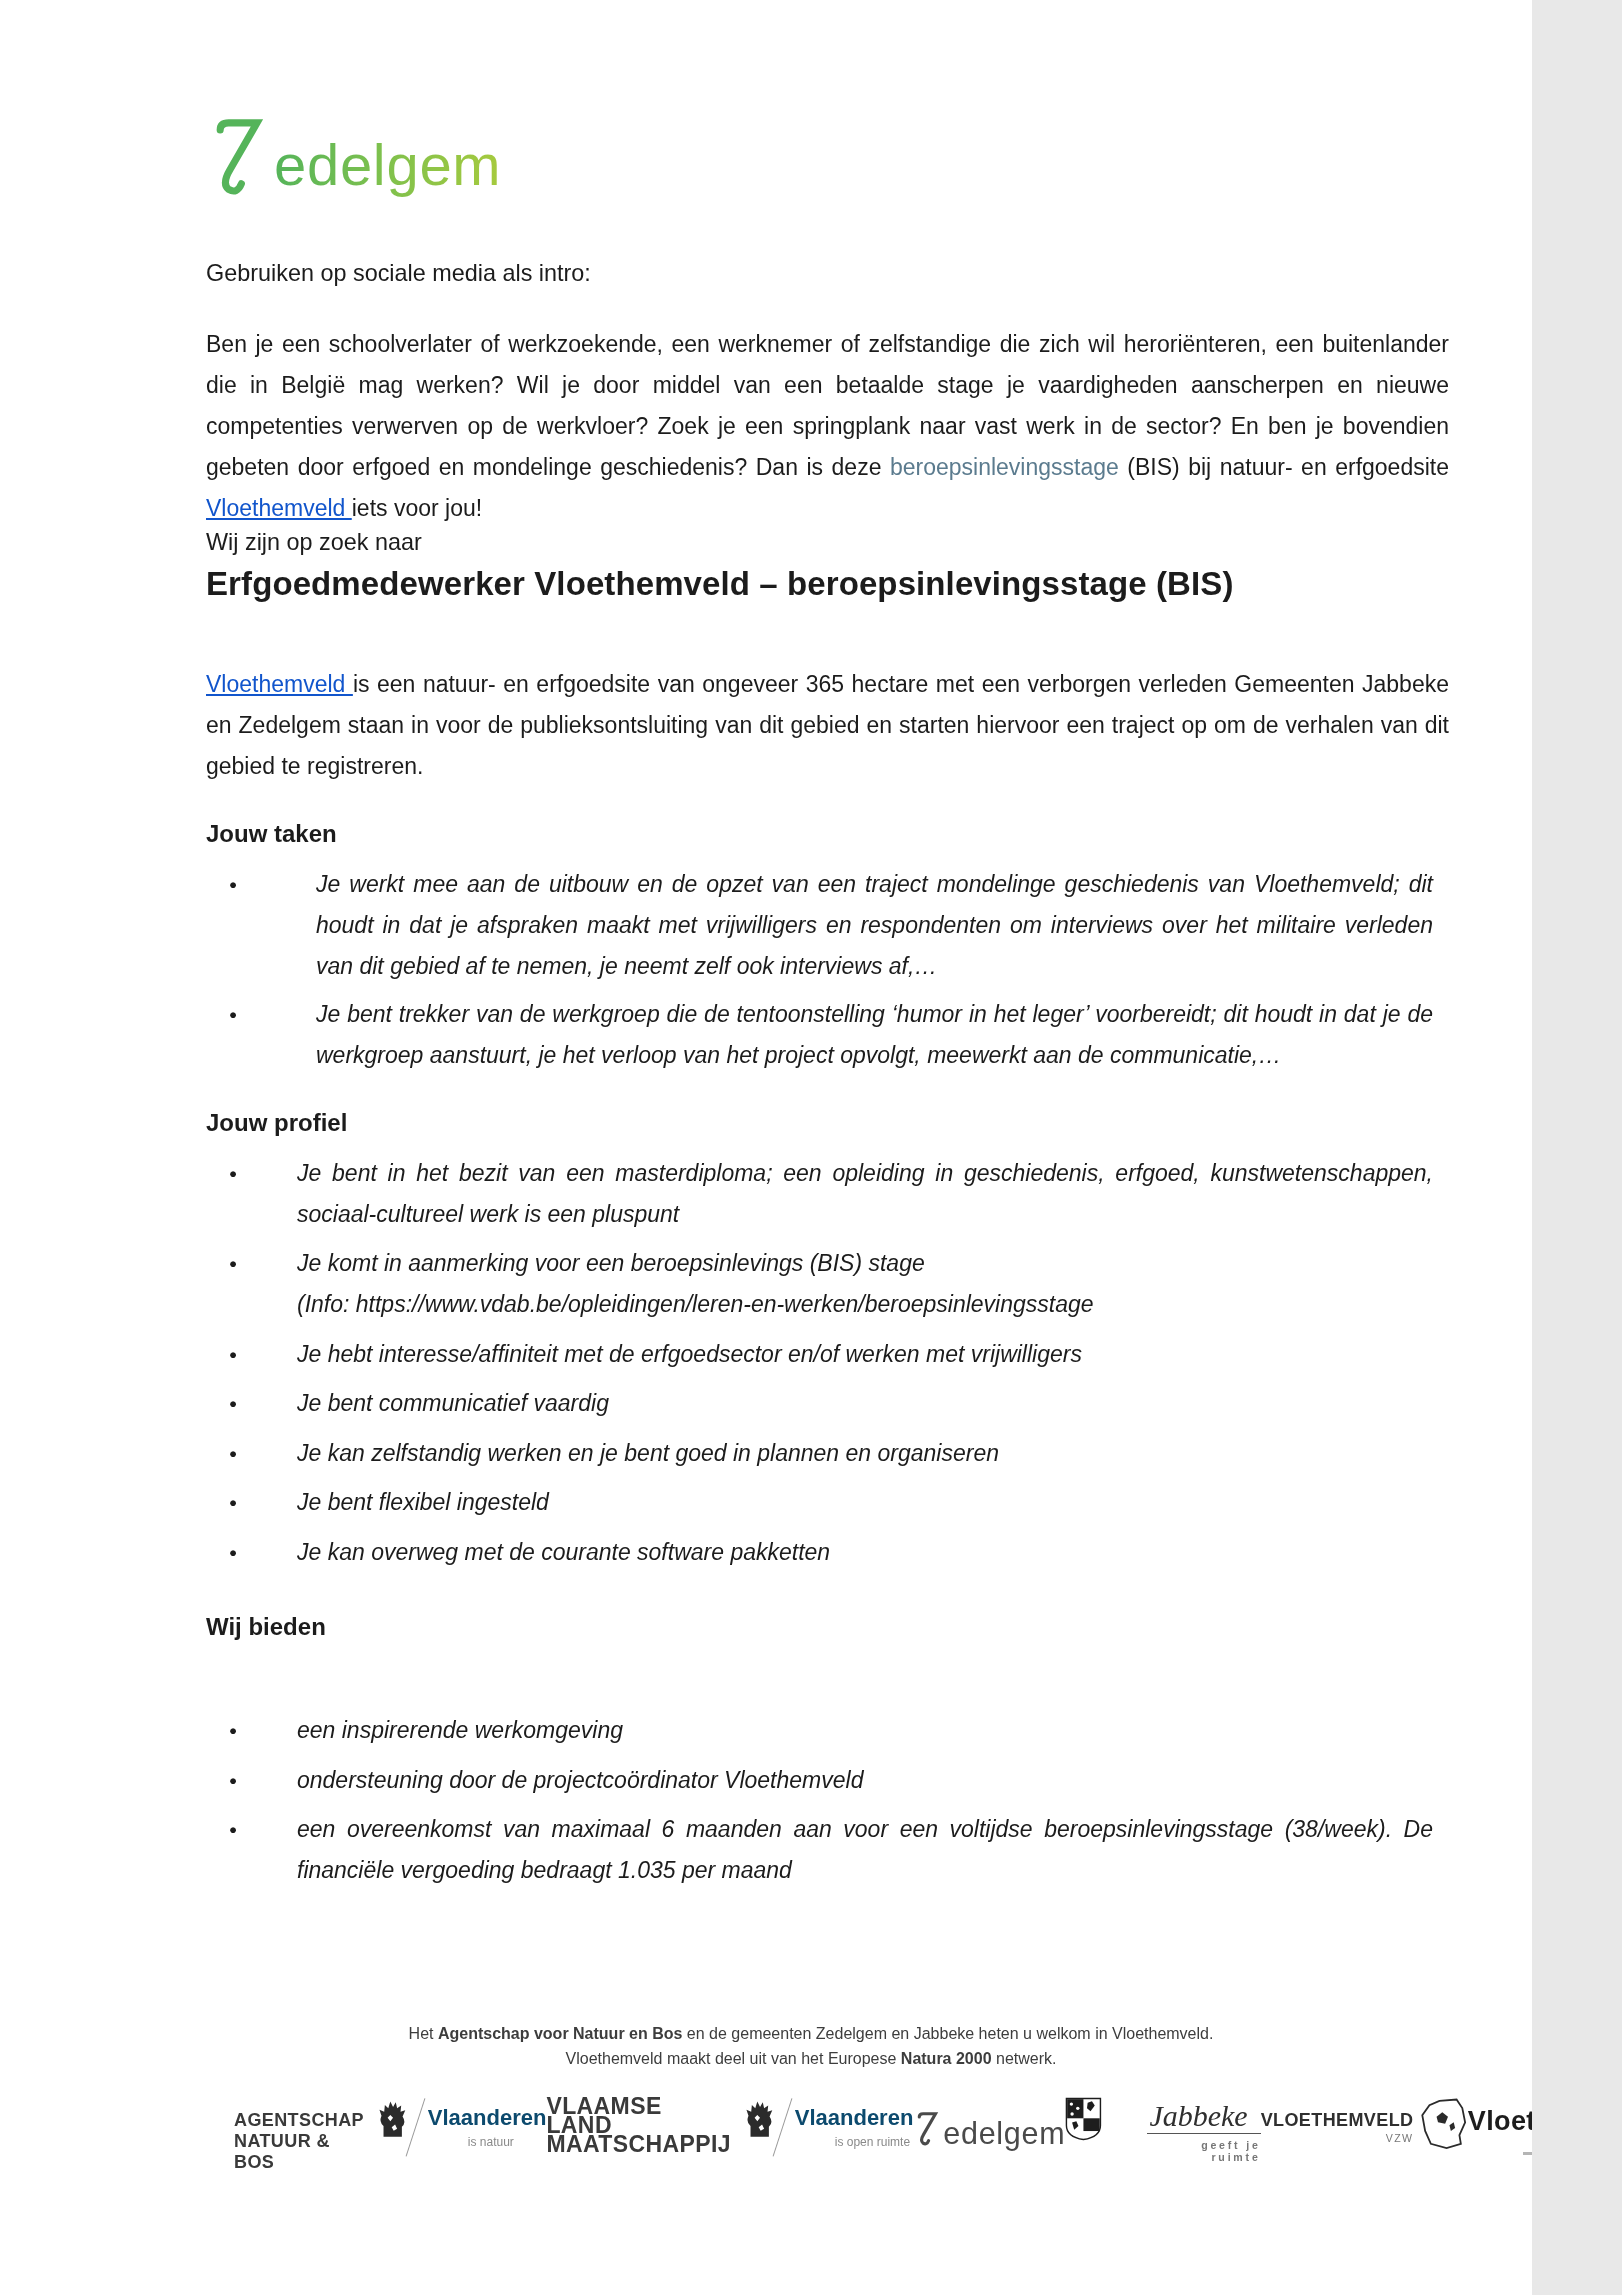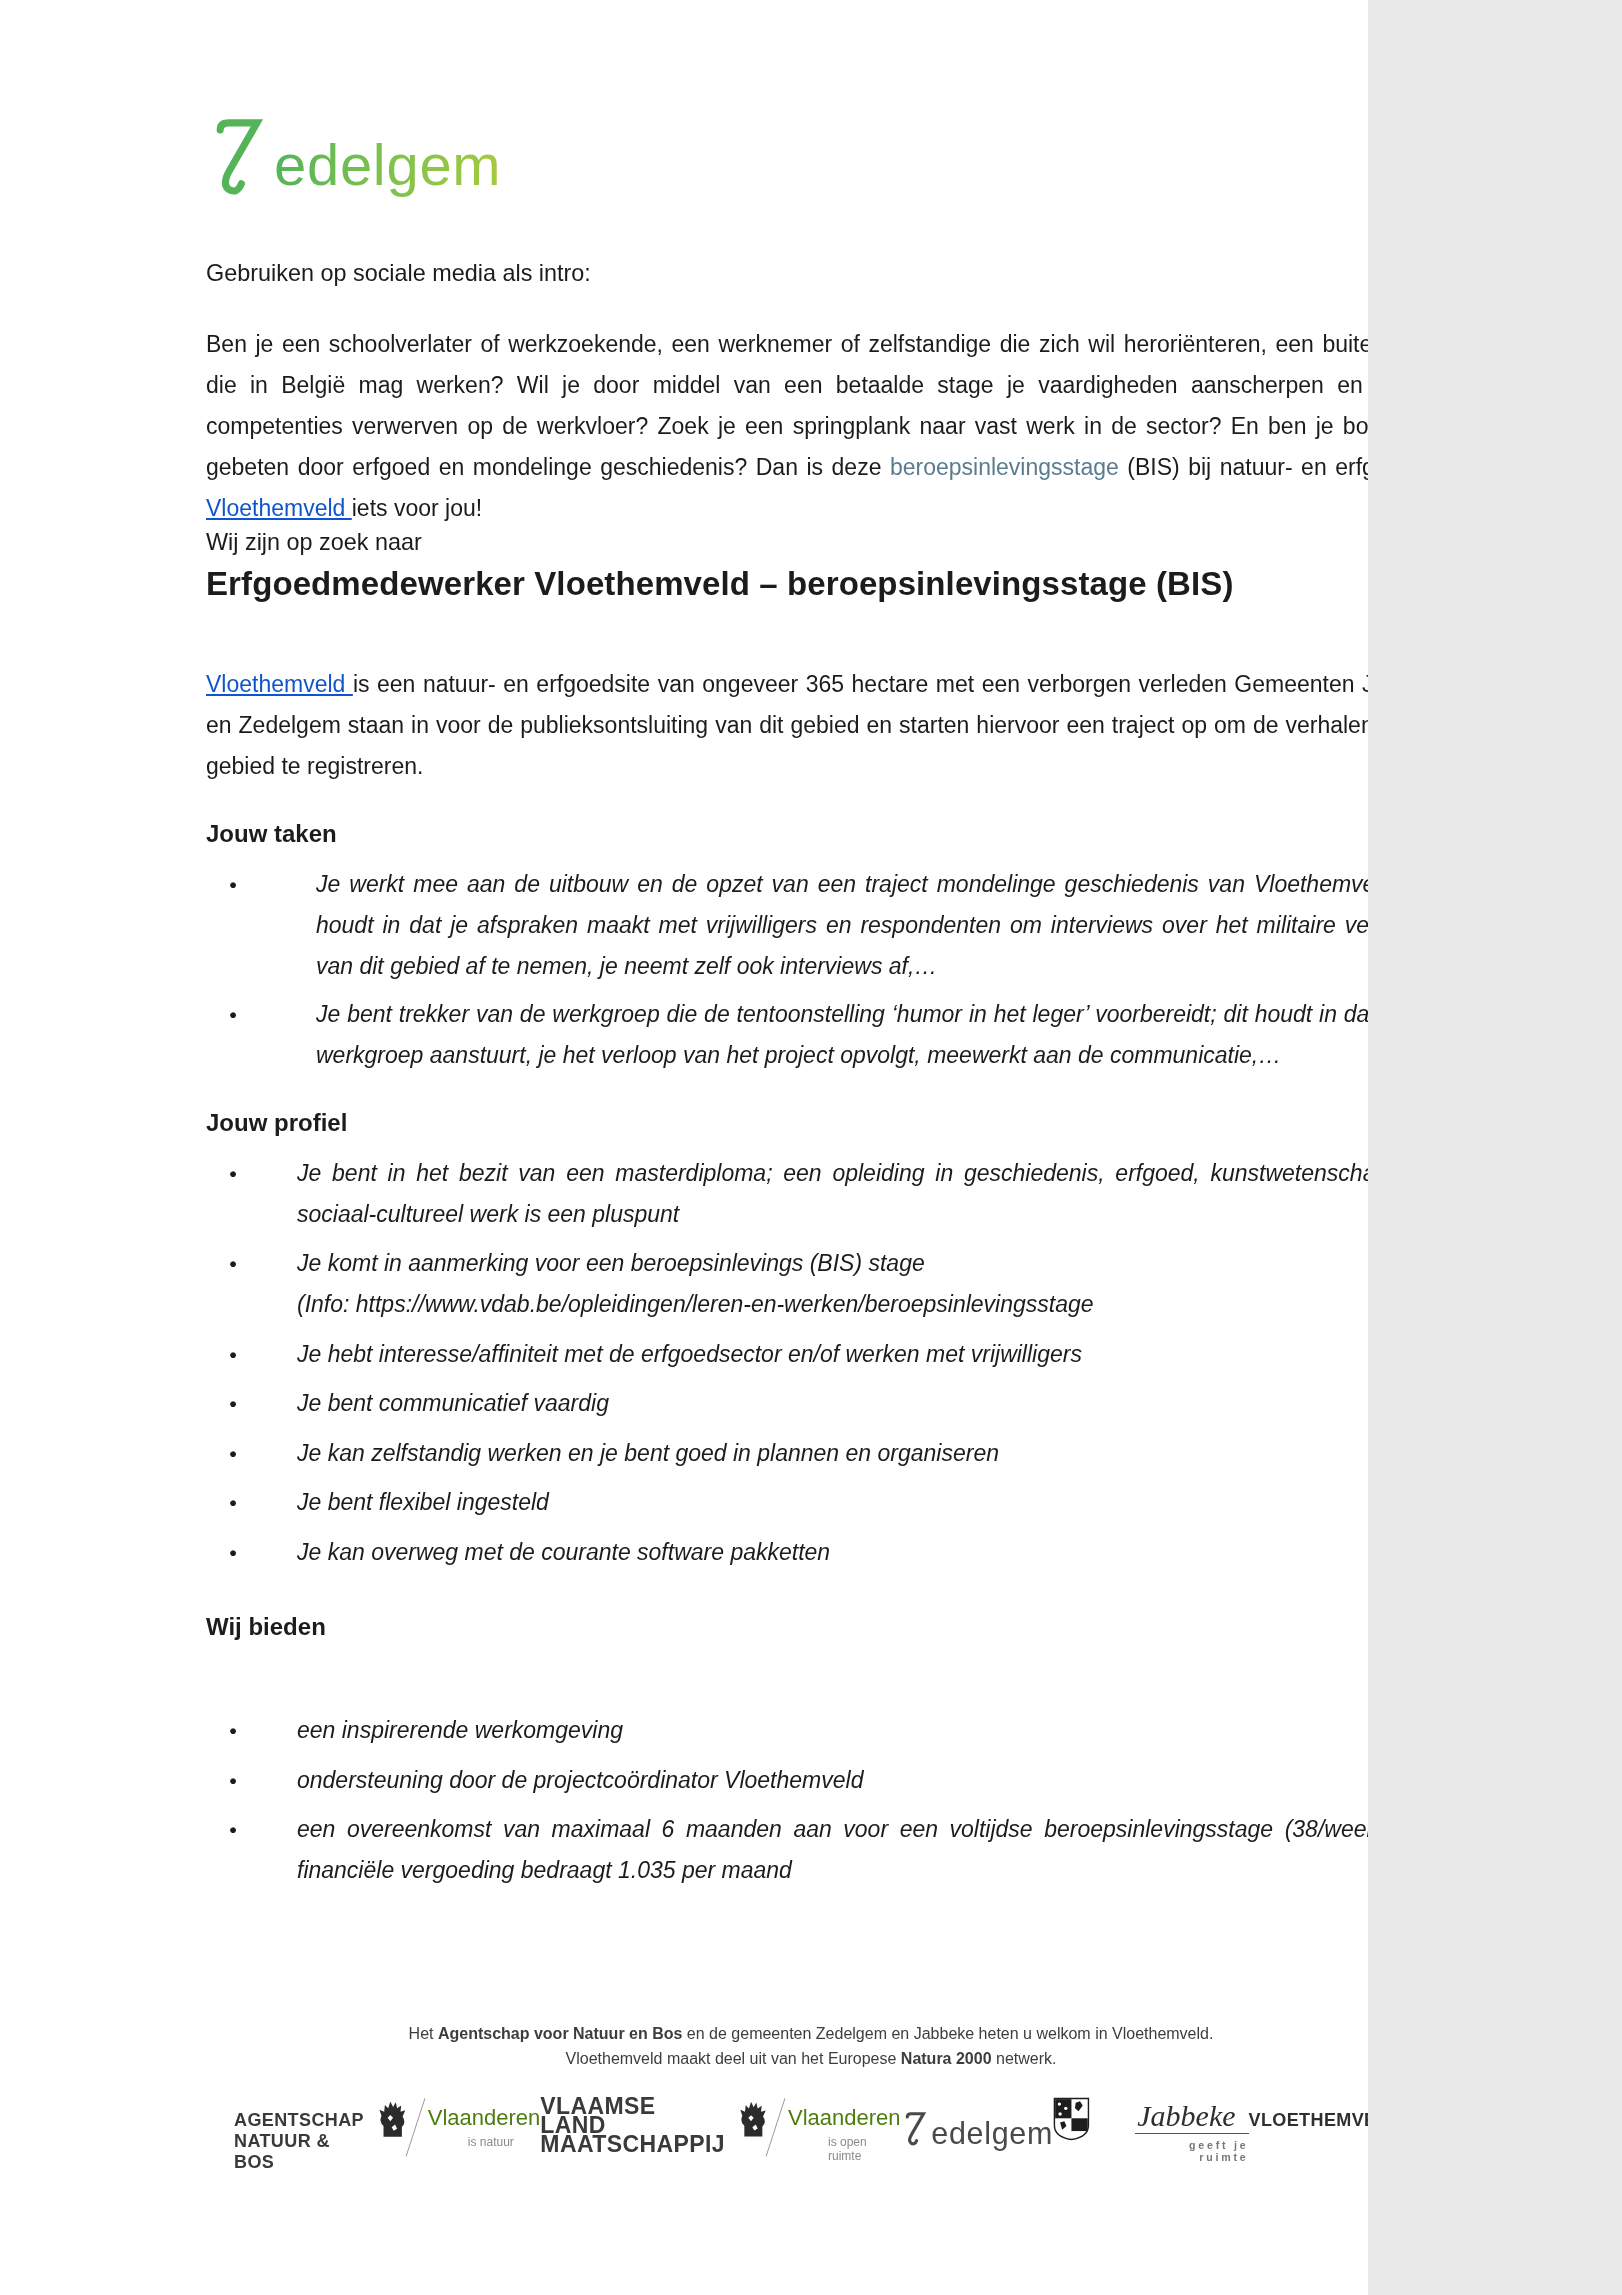--- a/index.html
+++ b/index.html
@@ -1,18 +1,18 @@
 <!DOCTYPE html>
 <html style="font-size:11.4px"><head>
 <meta charset="utf-8">
 <style>
   html,body { margin:0; padding:0; background:#e8e8e8; }
   .page {
     position:relative;
-    width:1368px; height:2295px;
+    width:1532px; height:2295px;
     background:#ffffff;
     font-family:"Liberation Sans", sans-serif;
     color:#1c1c1c;
     overflow:hidden;
   }
   .content { position:absolute; left:206px; top:106px; width:1243px; }
 
   
   .brand { display:flex; align-items:flex-end; height:92px; margin-bottom:62px; }
   .brand svg { display:block; }
@@ -56,21 +56,21 @@
     position:absolute; top:2097px; left:206px; width:1249px;
     display:flex; align-items:flex-start; justify-content:space-between;
     color:#333;
     margin-left:28px;
   }
   .logo-item { display:flex; align-items:flex-start; }
   .anb-text { font-size:18px; font-weight:bold; letter-spacing:0.4px; line-height:21px; color:#3a3a3a; padding-top:12.8px; }
   .vlm-text { font-size:23px; font-weight:bold; letter-spacing:0.4px; line-height:19px; color:#3a3a3a; }
   .vla { display:flex; align-items:flex-start; margin-left:10px; }
   .vla .slash { width:1.4px; height:61px; background:#9a9a9a; transform:rotate(18deg); margin:0 11.4px 0 7px; }
-  .vla-name { font-size:22px; font-weight:normal; color:#4d7c0f; padding-top:10px; line-height:1; }
+  .vla-name { font-size:22px; font-weight:bold; color:#0c4a6e; padding-top:10px; line-height:1; }
   .vla-tag { font-size:12px; color:#8a8a8a; margin-top:5.7px;padding-left:40px; }
   .zed-mini { display:flex; align-items:flex-end; padding-top:10px; }
   .zed-mini-text { font-size:30.5px; color:#4a4a4a; letter-spacing:0.7px; line-height:1; }
   .jab { display:flex; align-items:flex-start;gap:36px; }
   .jab-text { margin-left:8.5px; }
   .jab-name {
     font-family:"Liberation Serif", serif; font-style:italic; font-size:30px;
     color:#2f2f2f; border-bottom:1.4px solid #555; padding:4.3px 12.8px 1.4px 2.8px; line-height:1;
   }
   .jab-tag { font-size:10.6px; color:#777; letter-spacing:2.8px; text-align:right; margin-top:5.7px;font-weight:bold; }

